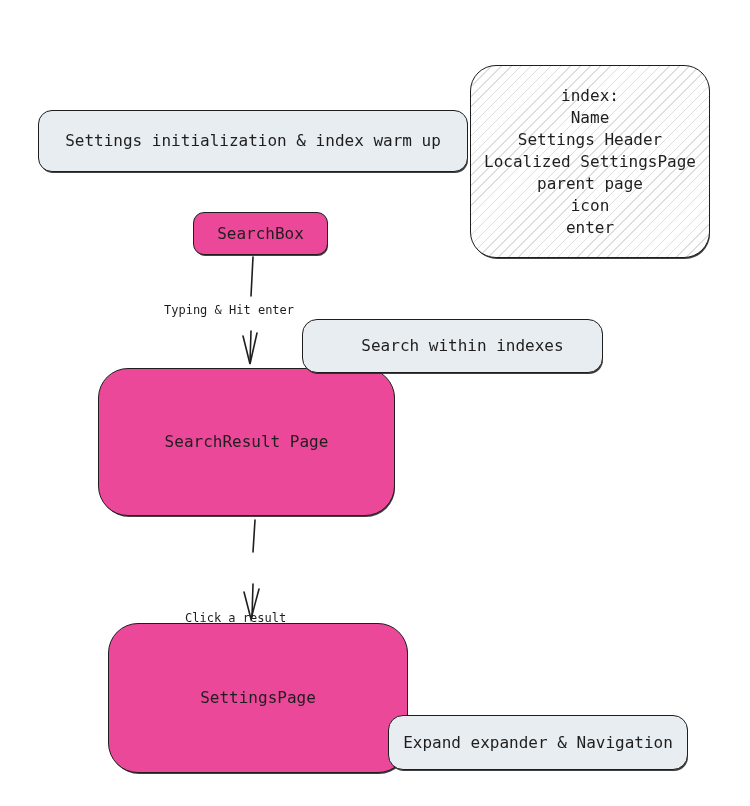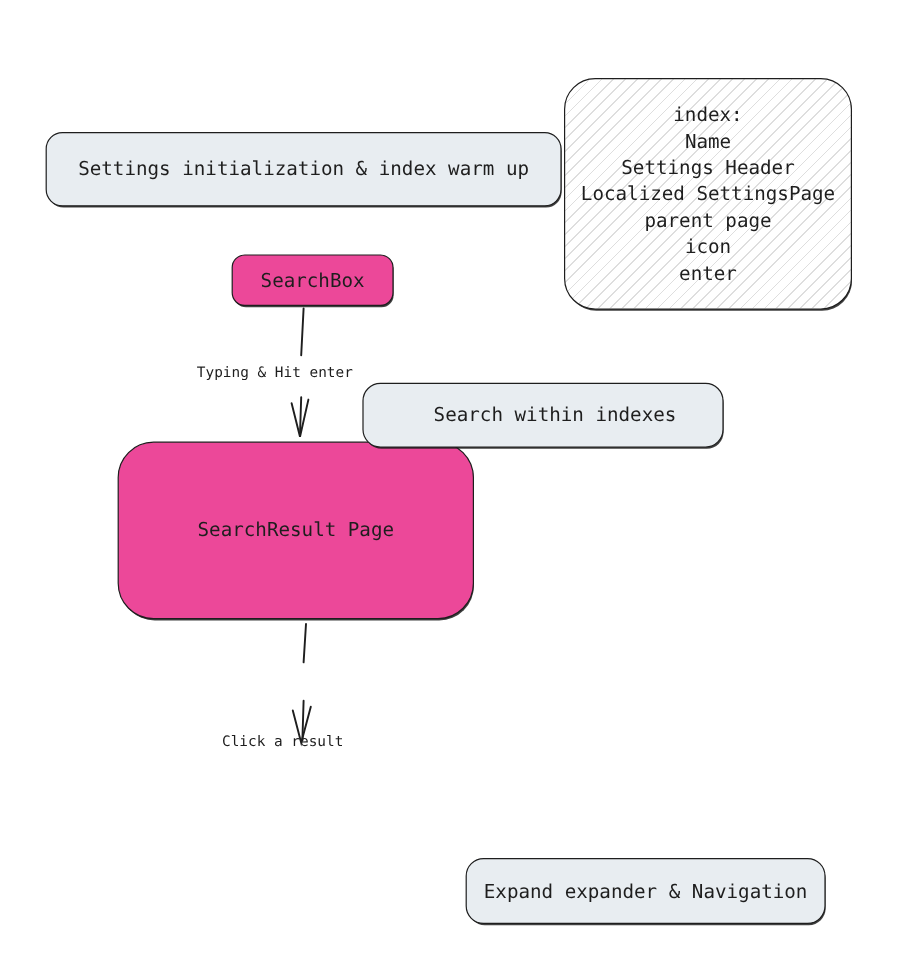--- a/index.html
+++ b/index.html
@@ -85,20 +85,23 @@
   <div class="node fill-gray node-search-within">
     <span>Search within indexes</span>
   </div>
 
   <div class="node fill-yellow node-search-result">
     <span>SearchResult Page</span>
   </div>
 
   <div class="edge-label edge-label-click">Click a result</div>
 
+  <div class="node fill-yellow node-settings-page">
+    <span>SettingsPage</span>
+  </div>
 
   <div class="node fill-gray node-expand-nav">
     <span>Expand expander &amp; Navigation</span>
   </div>
 
   <svg class="arrow-layer" viewBox="0 0 750 806" xmlns="http://www.w3.org/2000/svg" fill="none" stroke="#1e1e1e" stroke-width="1.6" stroke-linecap="round">
     <g>
       <path d="M253,257 L251,296"></path>
       <path d="M251,331 L250,362"></path>
       <path d="M243,336 L250,364 L257,333"></path>

